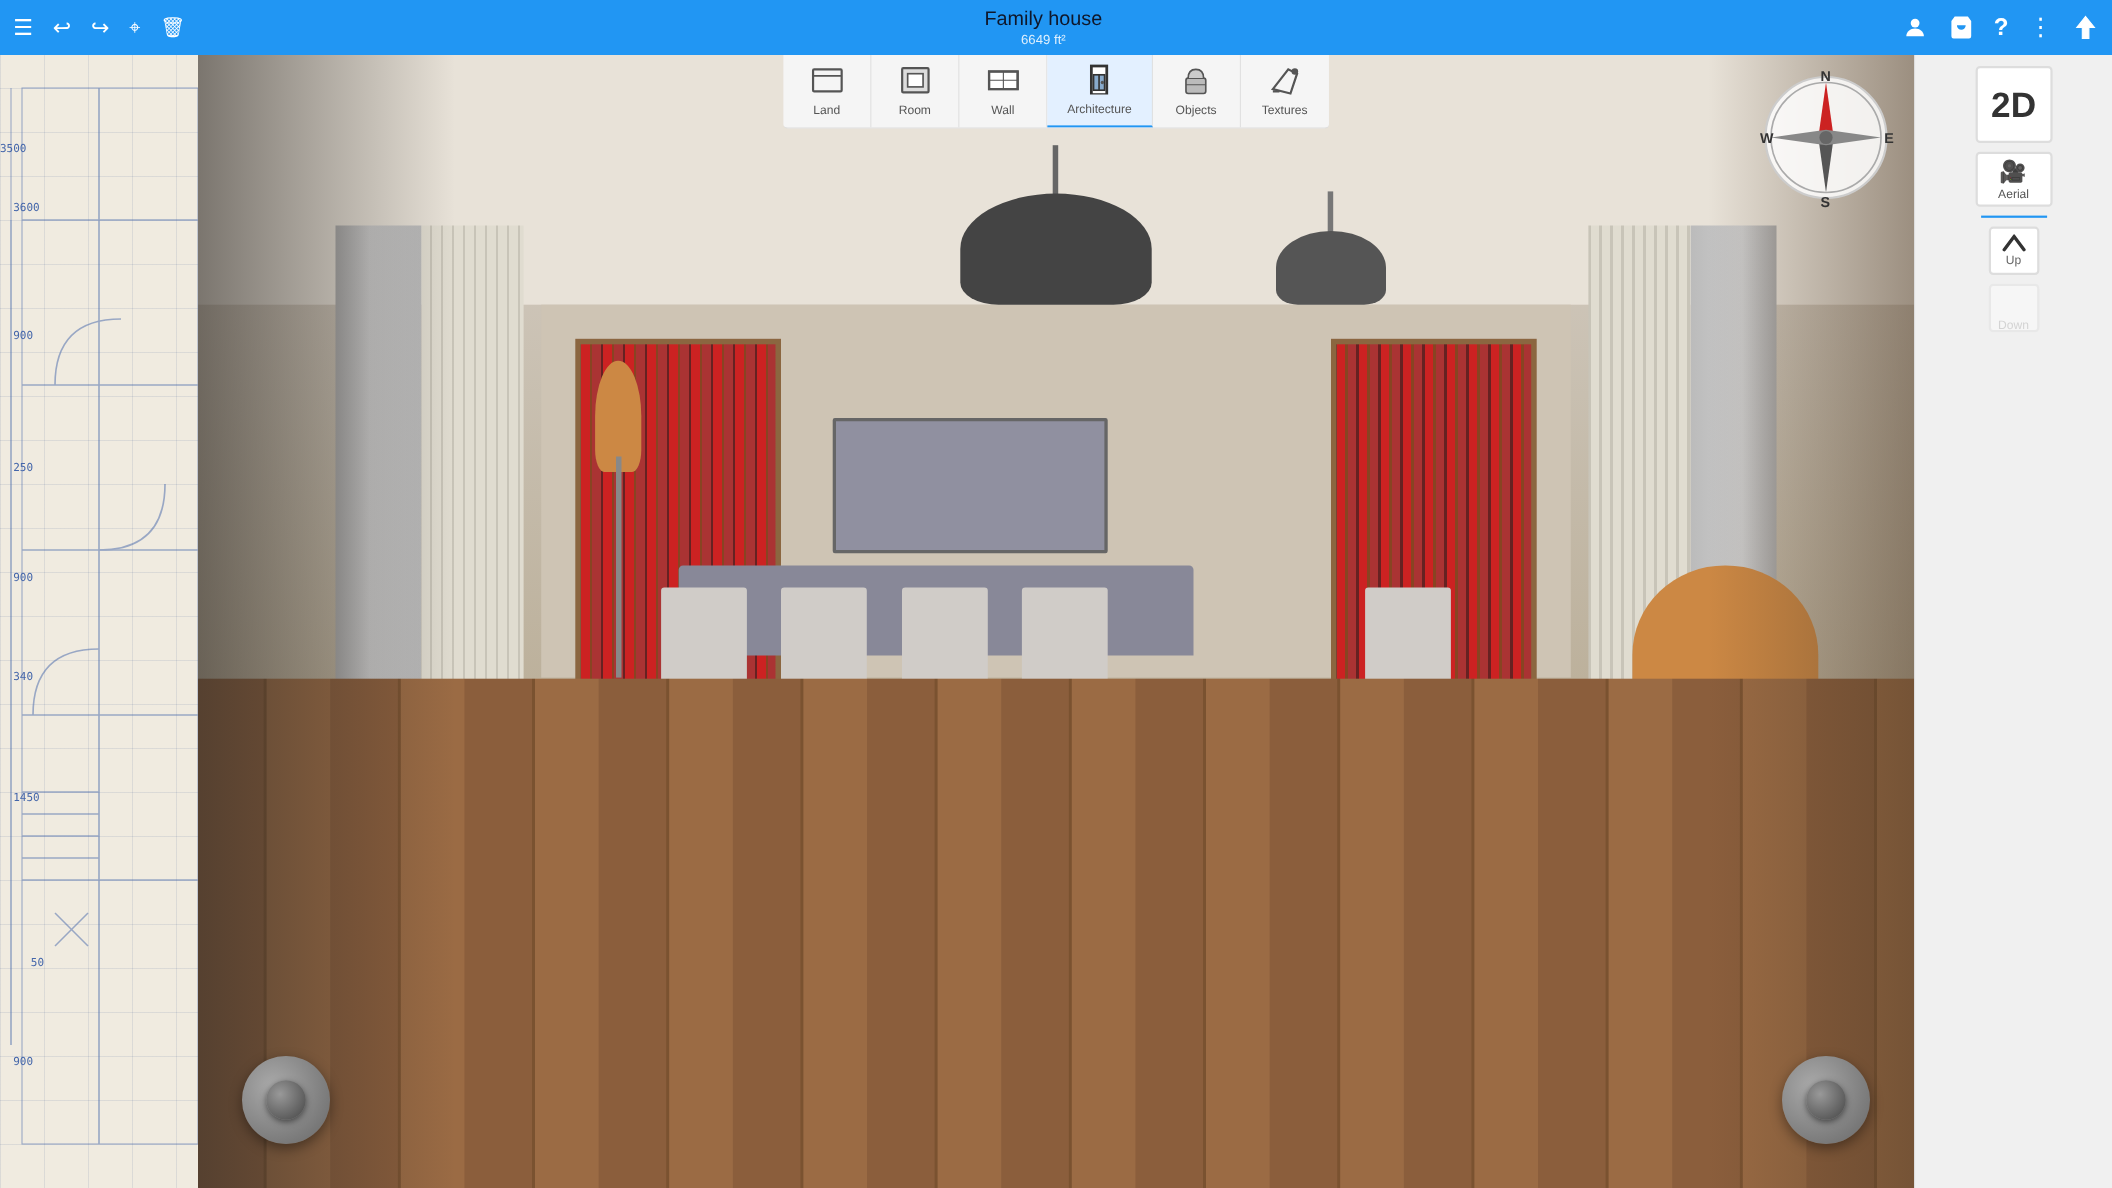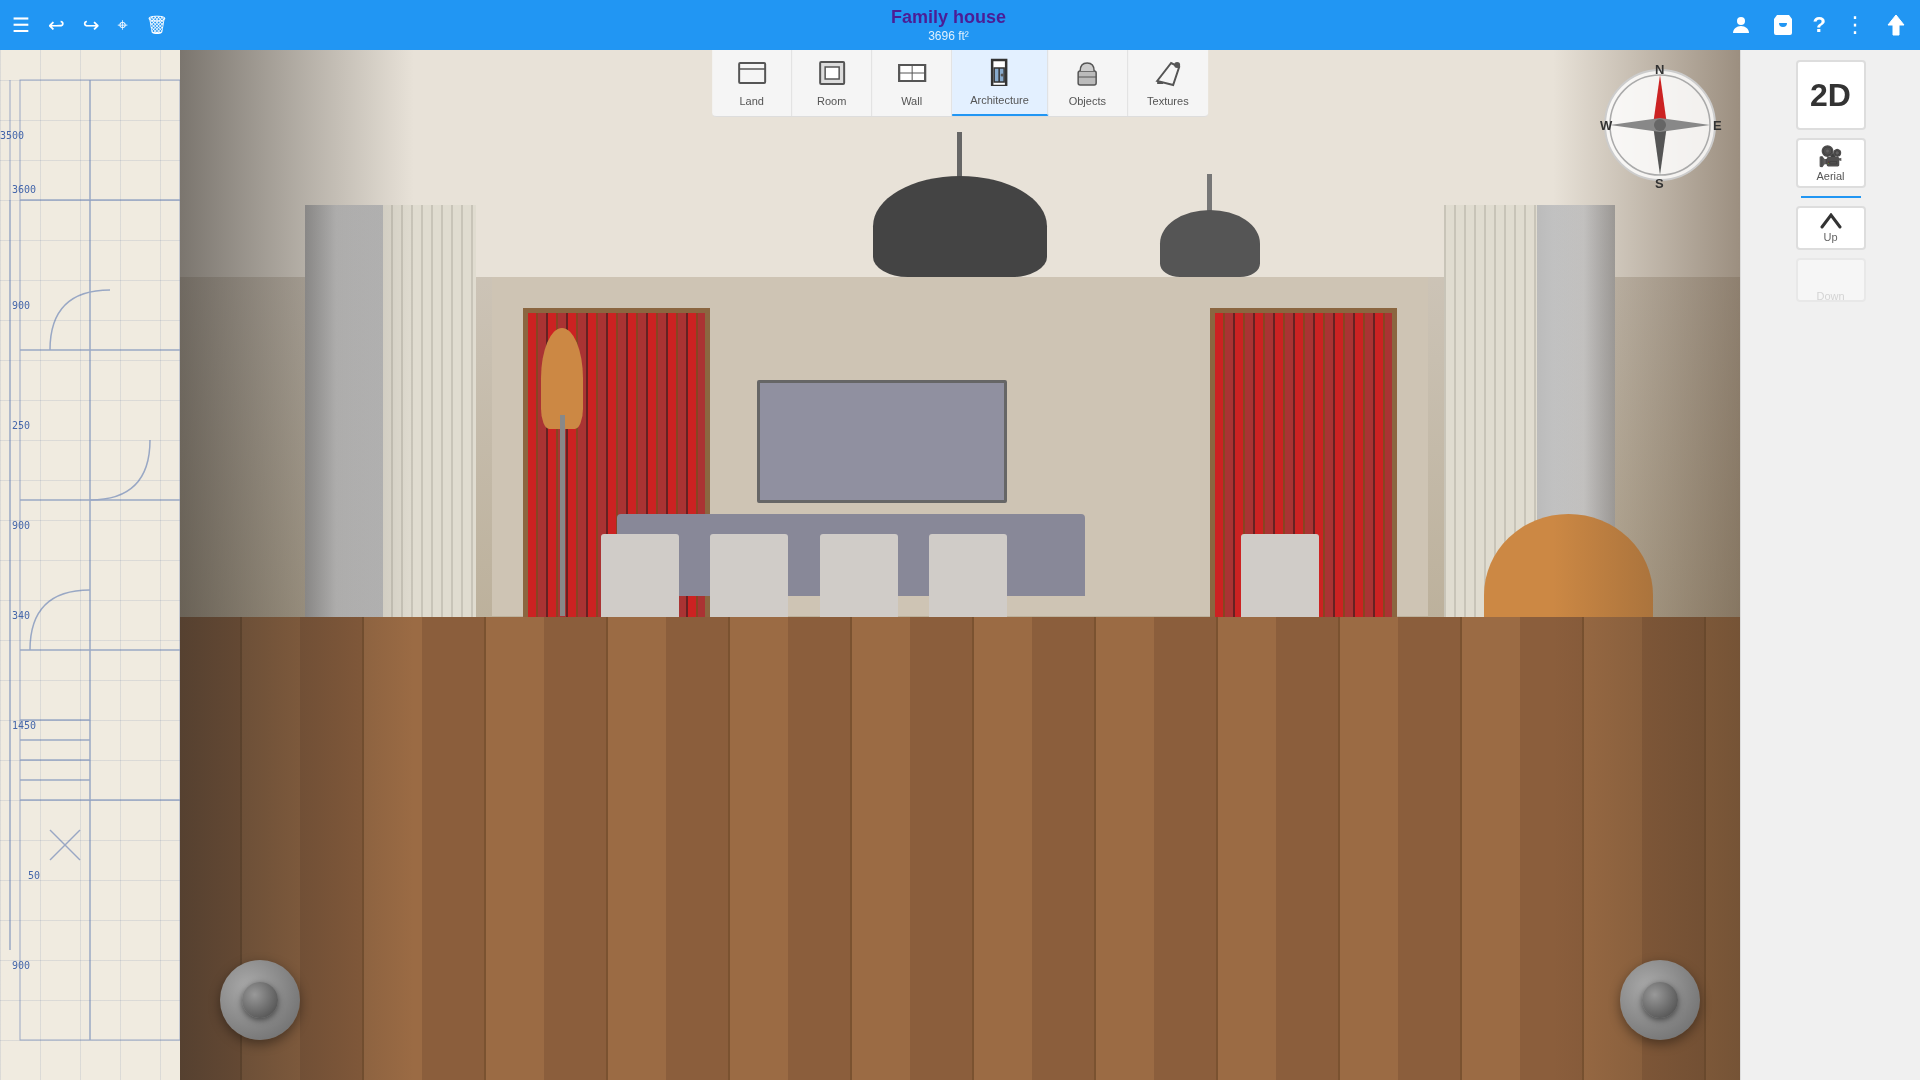--- a/index.html
+++ b/index.html
@@ -59,23 +59,23 @@
       align-items: center;
       gap: 18px;
     }
 
     .toolbar-center {
       flex: 1;
       text-align: center;
     }
 
     .toolbar-title {
-      color: #4c1d95;
+      color: #0f172a;
       font-size: 18px;
-      font-weight: bold;
+      font-weight: normal;
       line-height: 1.2;
     }
 
     .toolbar-subtitle {
       color: rgba(255,255,255,0.85);
       font-size: 12px;
     }
 
     .toolbar-right {
       display: flex;
@@ -463,21 +463,21 @@
       font-size: 20px;
       color: #333;
     }
 
     .aerial-label {
       font-size: 11px;
       color: #555;
     }
 
     .nav-btn {
-      width: 70px;
+      width: 46px;
       height: 44px;
       background: white;
       border: 2px solid #ddd;
       border-radius: 4px;
       display: flex;
       flex-direction: column;
       align-items: center;
       justify-content: center;
       cursor: pointer;
       gap: 2px;
@@ -686,21 +686,21 @@
 <div class="top-toolbar">
   <div class="toolbar-left">
     <span class="toolbar-icon">☰</span>
     <span class="toolbar-icon">↩</span>
     <span class="toolbar-icon">↪</span>
     <span class="toolbar-icon" style="font-size:18px;">⌖</span>
     <span class="toolbar-icon" style="font-size:18px;">🗑</span>
   </div>
   <div class="toolbar-center">
     <div class="toolbar-title">Family house</div>
-    <div class="toolbar-subtitle">3696 ft²</div>
+    <div class="toolbar-subtitle">6649 ft²</div>
   </div>
   <div class="toolbar-right">
     <span class="toolbar-icon">
       <svg width="24" height="24" viewBox="0 0 24 24" fill="white">
         <circle cx="12" cy="8" r="4"></circle>
           <path d="M4 20c0-4 3.6-7 8-7s8 3 8 7"></path>
       </svg>
     </span>
     <span class="toolbar-icon">
       <svg width="24" height="24" viewBox="0 0 24 24" fill="white">

